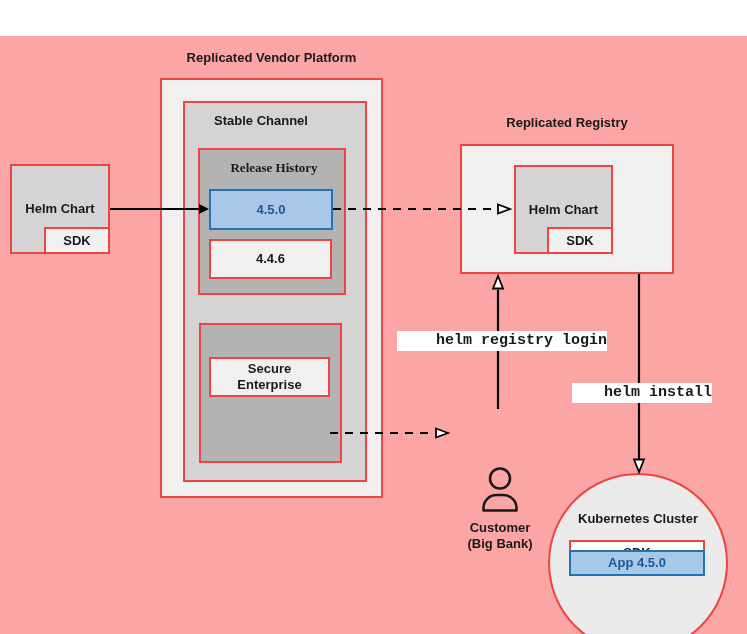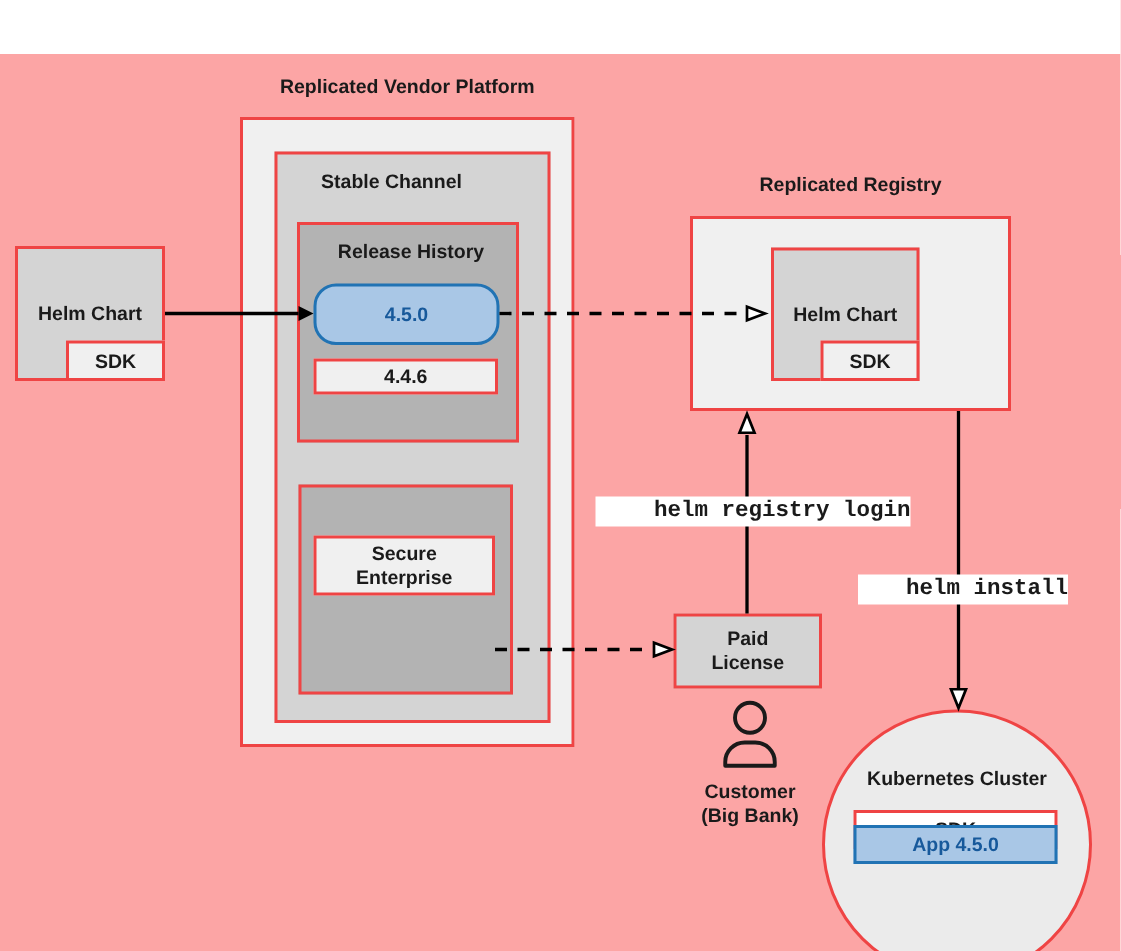--- a/index.html
+++ b/index.html
@@ -26,42 +26,39 @@
 
 <div id="canvas">
 
   <div class="title" style="left:160px;top:14px;width:223px;">Replicated Vendor Platform</div>
   <div class="box light" style="left:160px;top:42px;width:223px;height:420px;"></div>
 
   <div class="box medium" style="left:183px;top:65px;width:184px;height:381px;"></div>
   <div class="title" style="left:183px;top:77px;width:156px;">Stable Channel</div>
 
   <div class="box dark" style="left:198px;top:112px;width:148px;height:147px;"></div>
-  <div class="title" style="left:198px;top:124px;width:152px;">Release History</div>
+  <div class="title" style="left:198px;top:124px;width:152px;font-family:Liberation Serif, serif;">Release History</div>
 
-  <div class="box blue" style="left:209px;top:153px;width:124px;height:41px;border-radius:15px;">4.5.0</div>
-  <div class="box light" style="left:209px;top:203px;width:123px;height:24px;">4.4.6</div>
+  <div class="box blue" style="left:209px;top:153px;width:124px;height:41px;">4.5.0</div>
+  <div class="box light" style="left:209px;top:203px;width:123px;height:40px;">4.4.6</div>
 
   <div class="box dark" style="left:199px;top:287px;width:143px;height:140px;"></div>
 
   <div class="box light" style="left:209px;top:321px;width:121px;height:40px;">
     <span style="width:90px;">Secure Enterprise</span>
   </div>
 
   <div class="box medium" style="left:10px;top:128px;width:100px;height:90px;">Helm Chart</div>
   <div class="box light" style="left:44px;top:191px;width:66px;height:27px;">SDK</div>
 
   <div class="title" style="left:460px;top:79px;width:214px;">Replicated Registry</div>
   <div class="box light" style="left:460px;top:108px;width:214px;height:130px;"></div>
   <div class="box medium" style="left:514px;top:129px;width:99px;height:89px;">Helm Chart</div>
   <div class="box light" style="left:547px;top:191px;width:66px;height:27px;">SDK</div>
 
-  <div class="box medium" style="left:449px;top:373px;width:99px;height:50px;">
-    <span style="width:60px;">Paid License</span>
-  </div>
 
   <div class="box circle" style="left:548px;top:437px;width:180px;height:180px;background:#ebebeb;"></div>
   <div class="title" style="left:548px;top:475px;width:180px;">Kubernetes Cluster</div>
   <div class="box white" style="left:569px;top:504px;width:136px;height:26px;">SDK</div>
   <div class="box blue" style="left:569px;top:514px;width:136px;height:26px;">App 4.5.0</div>
 
   <svg width="747" height="634" viewBox="0 0 747 634">
     <path d="M110,173 H199" stroke="#000" stroke-width="2.2" fill="none"></path>
     <polygon points="209,173 199,168 199,178" fill="#000"></polygon>
 

